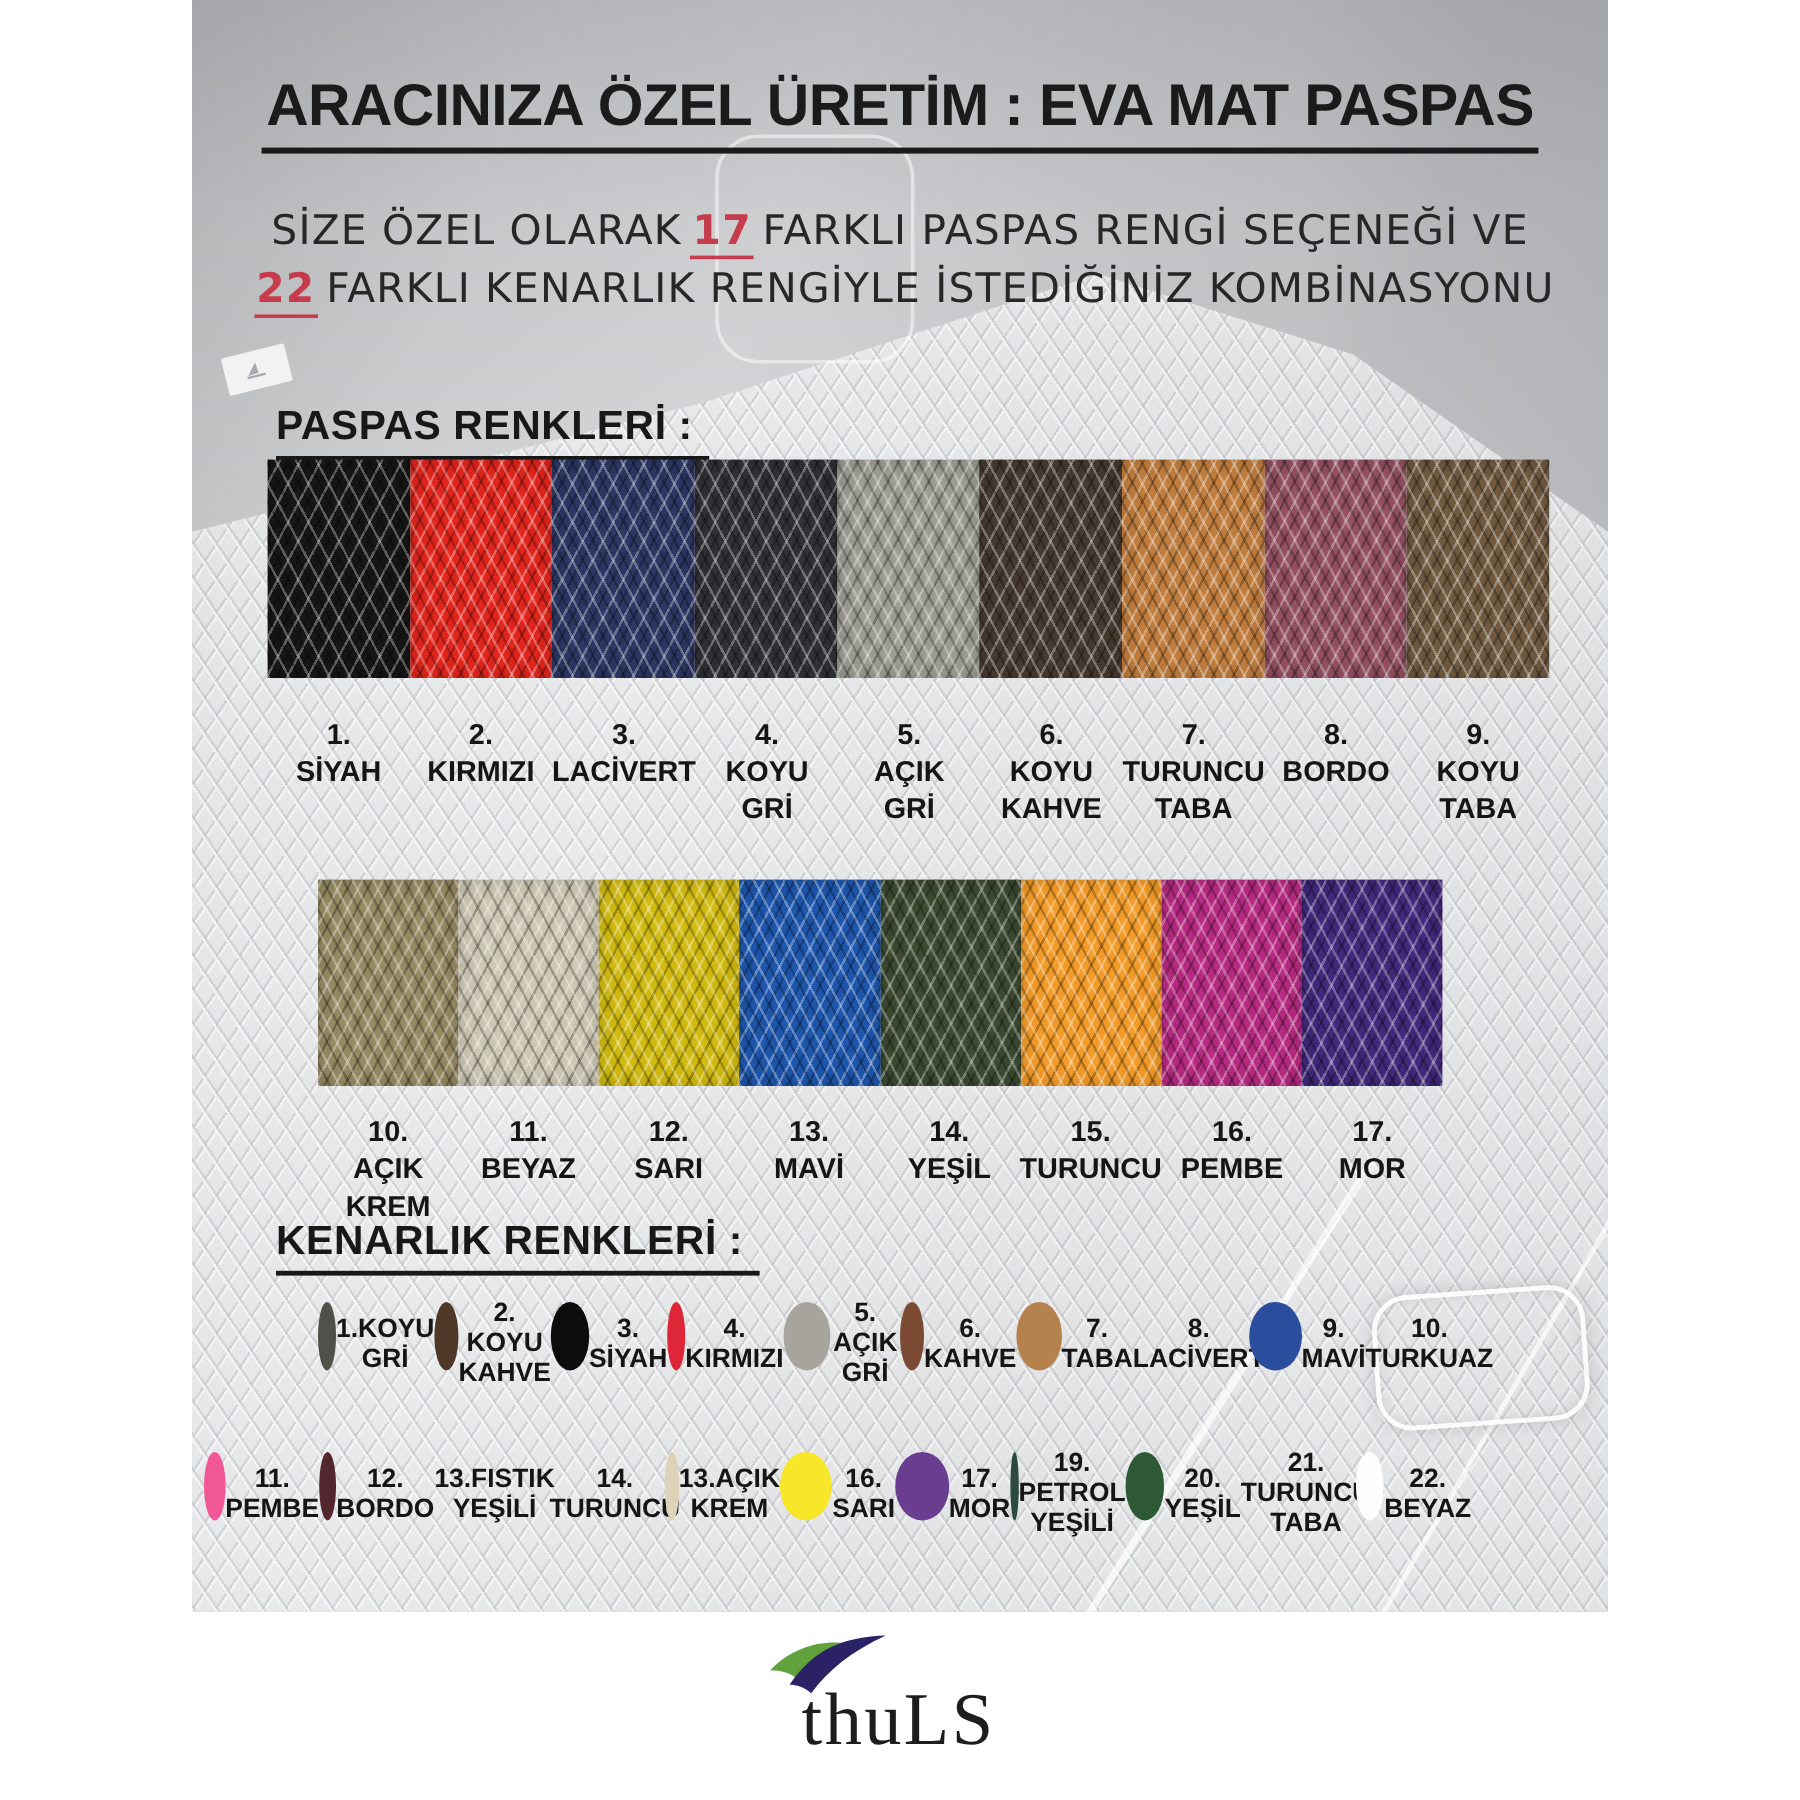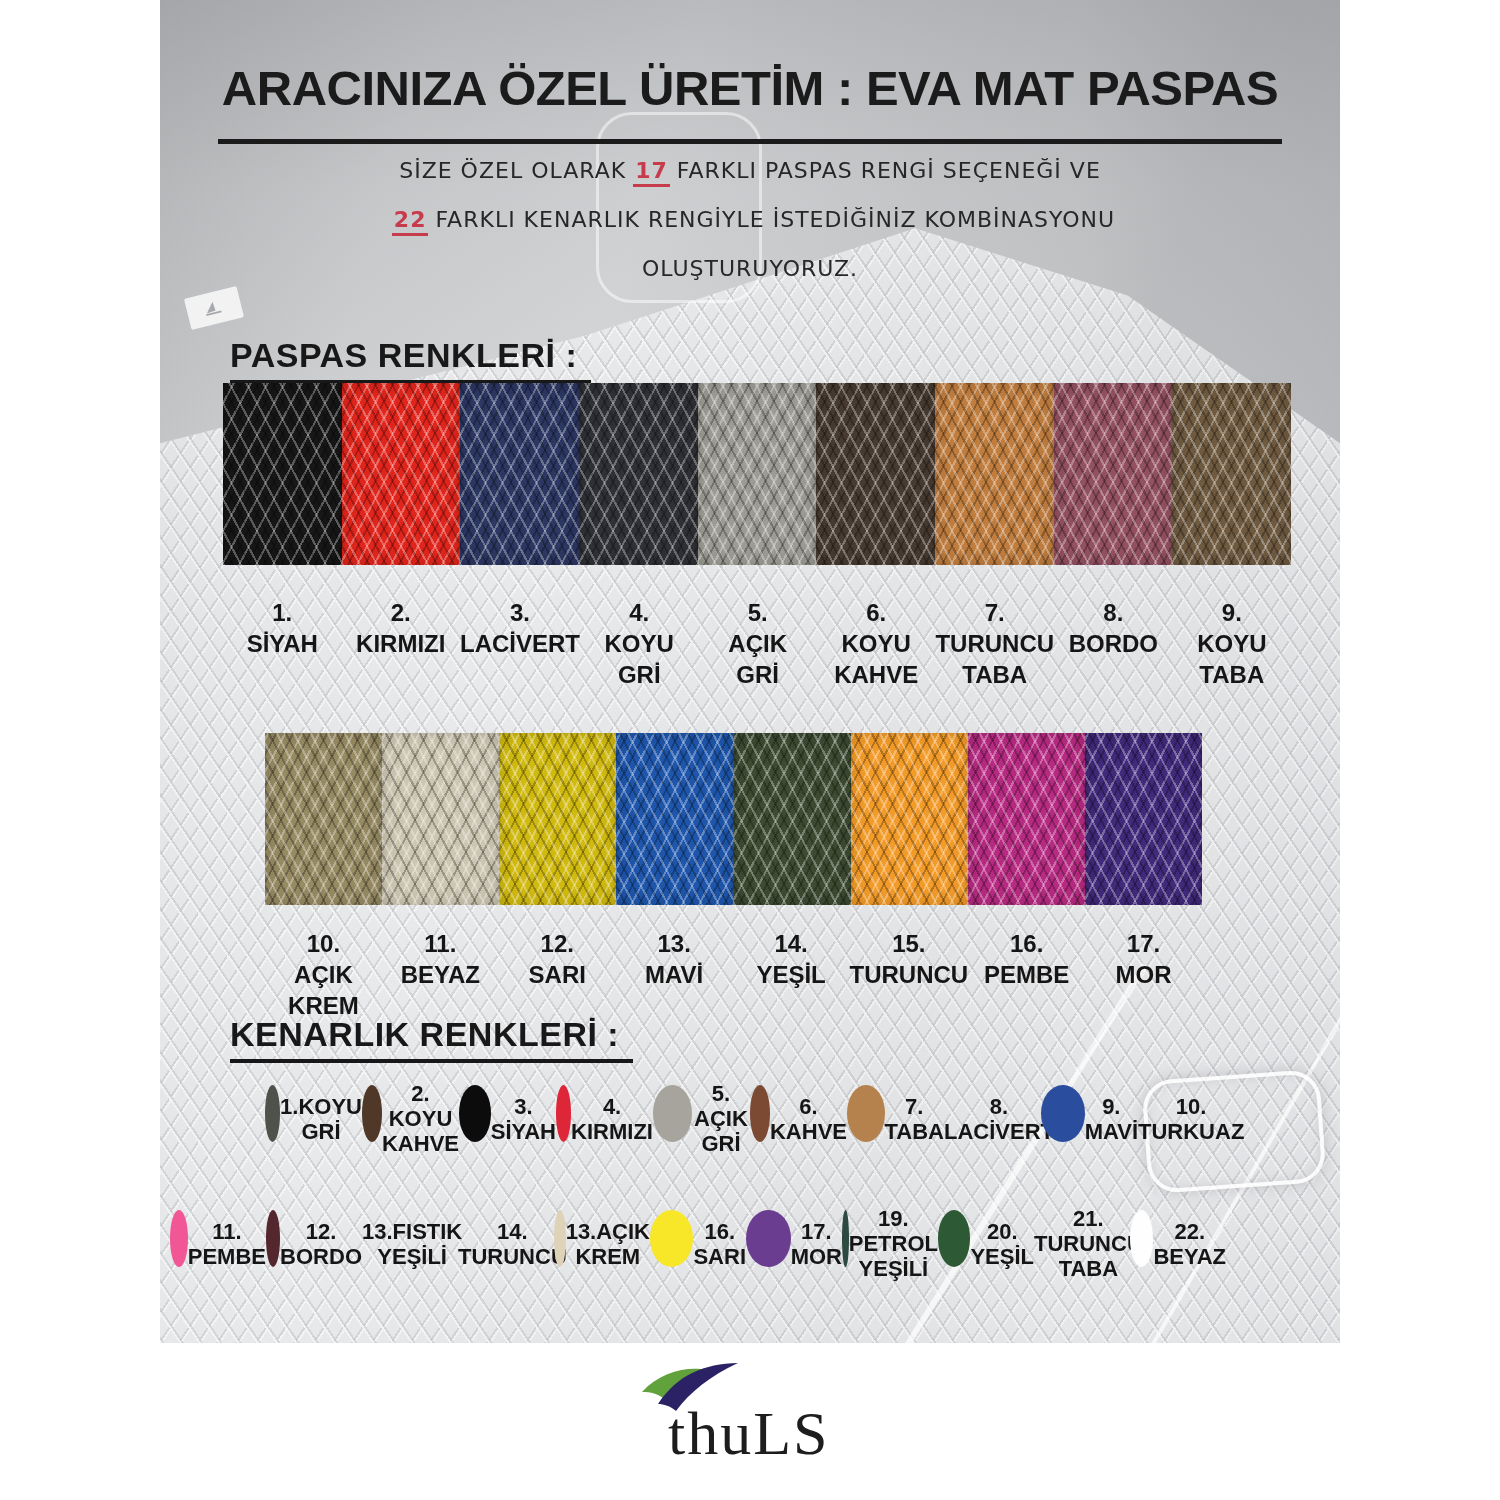--- a/index.html
+++ b/index.html
@@ -25,23 +25,23 @@
   .seam{position:absolute;background:rgba(255,255,255,.7);}
   .seam-1{left:860px;top:930px;width:6px;height:460px;transform:rotate(32deg);}
   .seam-2{left:1080px;top:980px;width:4px;height:420px;transform:rotate(30deg);}
   .fabric-tag{position:absolute;left:27px;top:292px;width:54px;height:32px;background:rgba(252,252,252,.82);
          transform:rotate(-14deg);border-radius:2px;display:flex;align-items:center;justify-content:center;}
   .fabric-tag svg{width:22px;height:18px;opacity:.55;}
 
   
   .title-wrap{position:absolute;left:0;width:1500px;top:60px;text-align:center;}
   .title{display:inline-block;font-weight:800;font-size:49px;letter-spacing:-0.5px;color:#1b1b1b;
-         padding:0 4px 23px 4px;border-bottom:5px solid #1b1b1b;white-space:nowrap;}
-  .subtitle{position:absolute;left:0;width:1500px;top:146px;text-align:center;
-         font-family:"DejaVu Sans",sans-serif;font-size:22px;letter-spacing:1px;color:#272727;line-height:49px;}
+         padding:0 4px 7px 4px;border-bottom:5px solid #1b1b1b;white-space:nowrap;}
+  .subtitle{position:absolute;left:0;width:1500px;top:168px;text-align:center;
+         font-family:"DejaVu Sans",sans-serif;font-size:34px;letter-spacing:1px;color:#272727;line-height:49px;}
   .subtitle .num{color:var(--accent,#c63c4c);font-weight:700;border-bottom:3px solid var(--accent,#c63c4c);
          padding:0 2px 1px 2px;margin:0 7px;}
 
   
   .sec-head{position:absolute;display:inline-block;font-weight:800;font-size:34px;letter-spacing:.5px;color:#181818;
          border-bottom:4px solid #181818;padding:0 14px 5px 0;white-space:nowrap;}
   .head-mats{left:230px;top:336px;}
   .head-borders{left:230px;top:1015px;}
 
   
@@ -95,21 +95,20 @@
     </div>
   </div>
 
   <div class="title-wrap">
     <span class="title">ARACINIZA ÖZEL ÜRETİM : EVA MAT PASPAS</span>
   </div>
 
   <div class="subtitle">
     <span>SİZE ÖZEL OLARAK</span><span class="num">17</span><span>FARKLI PASPAS RENGİ SEÇENEĞİ VE</span><br>
     <span class="num">22</span><span>FARKLI KENARLIK RENGİYLE İSTEDİĞİNİZ KOMBİNASYONU</span><br>
-    <span>OLUŞTURUYORUZ.</span>
   </div>
 
   <span class="sec-head head-mats">PASPAS RENKLERİ :</span>
   <div class="strip strip-1" id="mat-strip-1">
       <div class="swatch" style="--c: #171717;"></div>
       <div class="swatch" style="--c: #e2251c;"></div>
       <div class="swatch" style="--c: #2c3763;"></div>
       <div class="swatch" style="--c: #303136;"></div>
       <div class="swatch" style="--c: #9d9c94;"></div>
       <div class="swatch" style="--c: #473a30;"></div>

